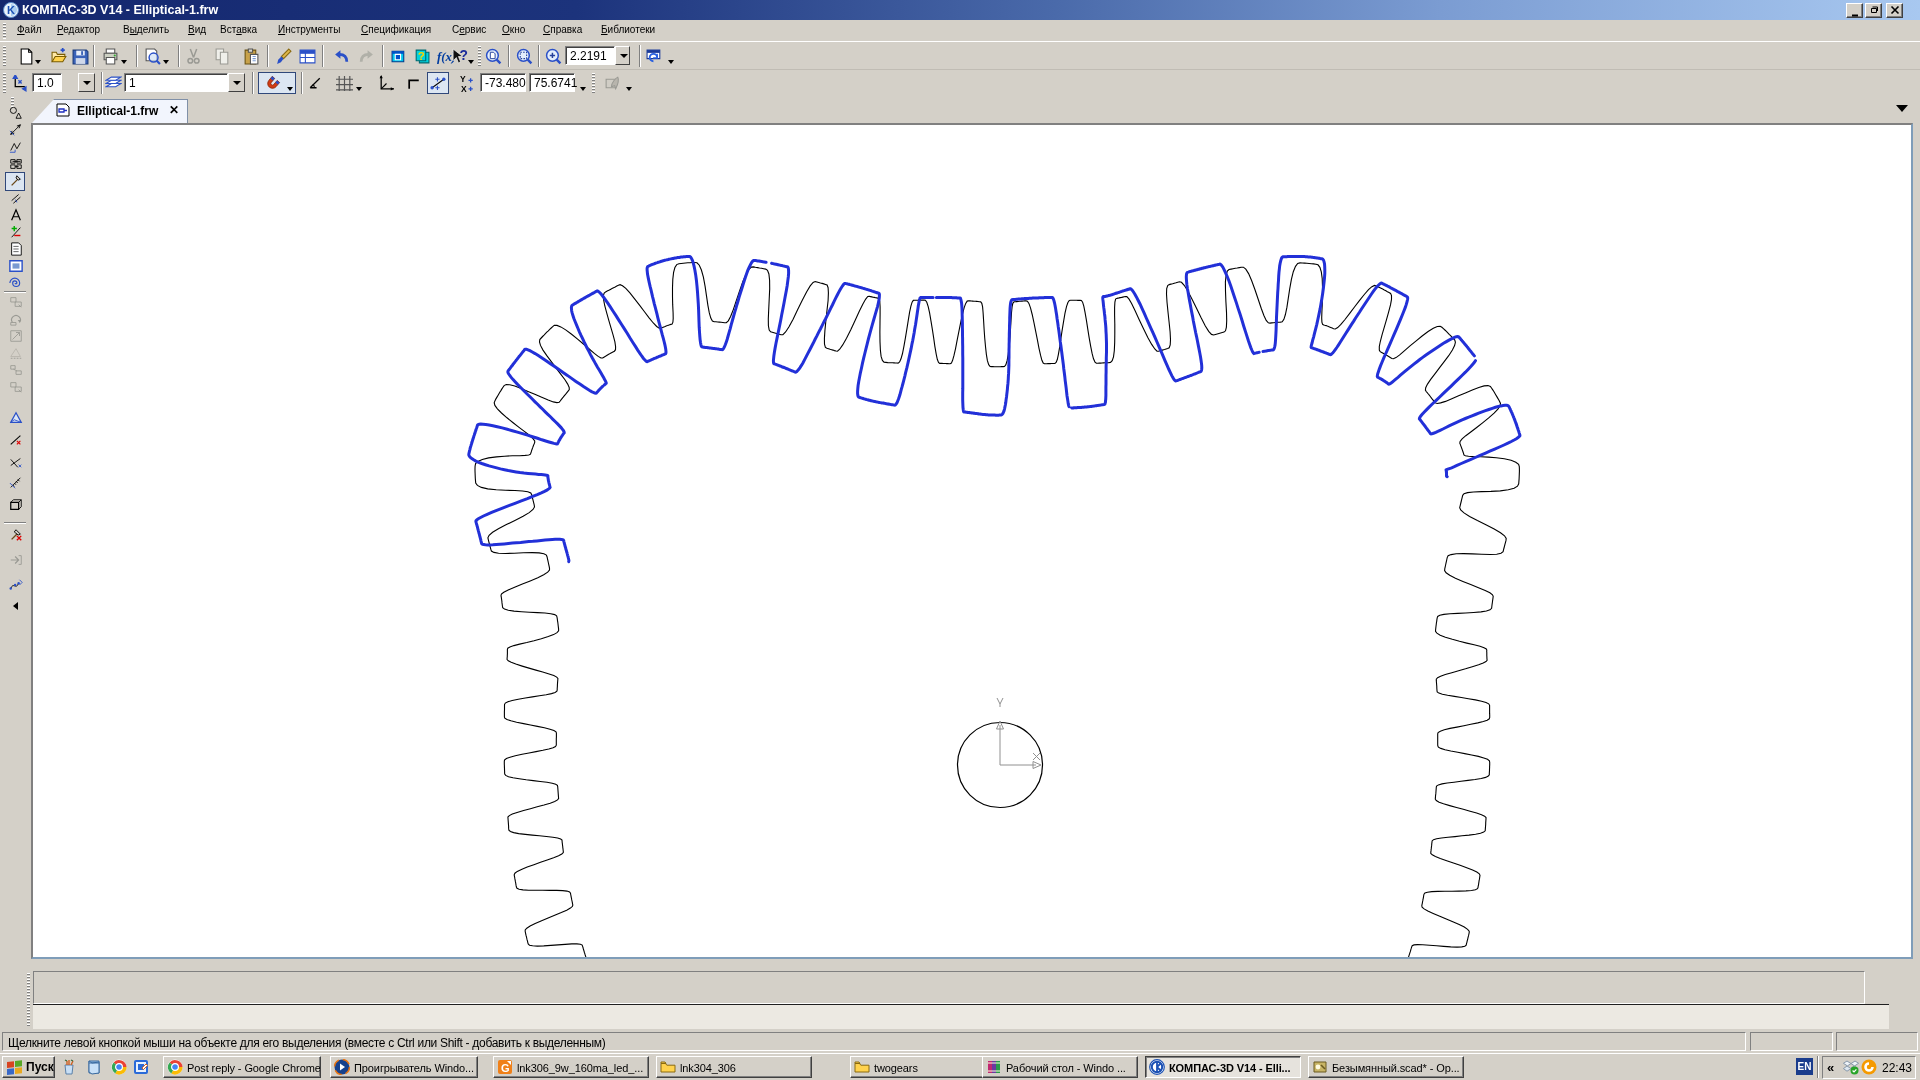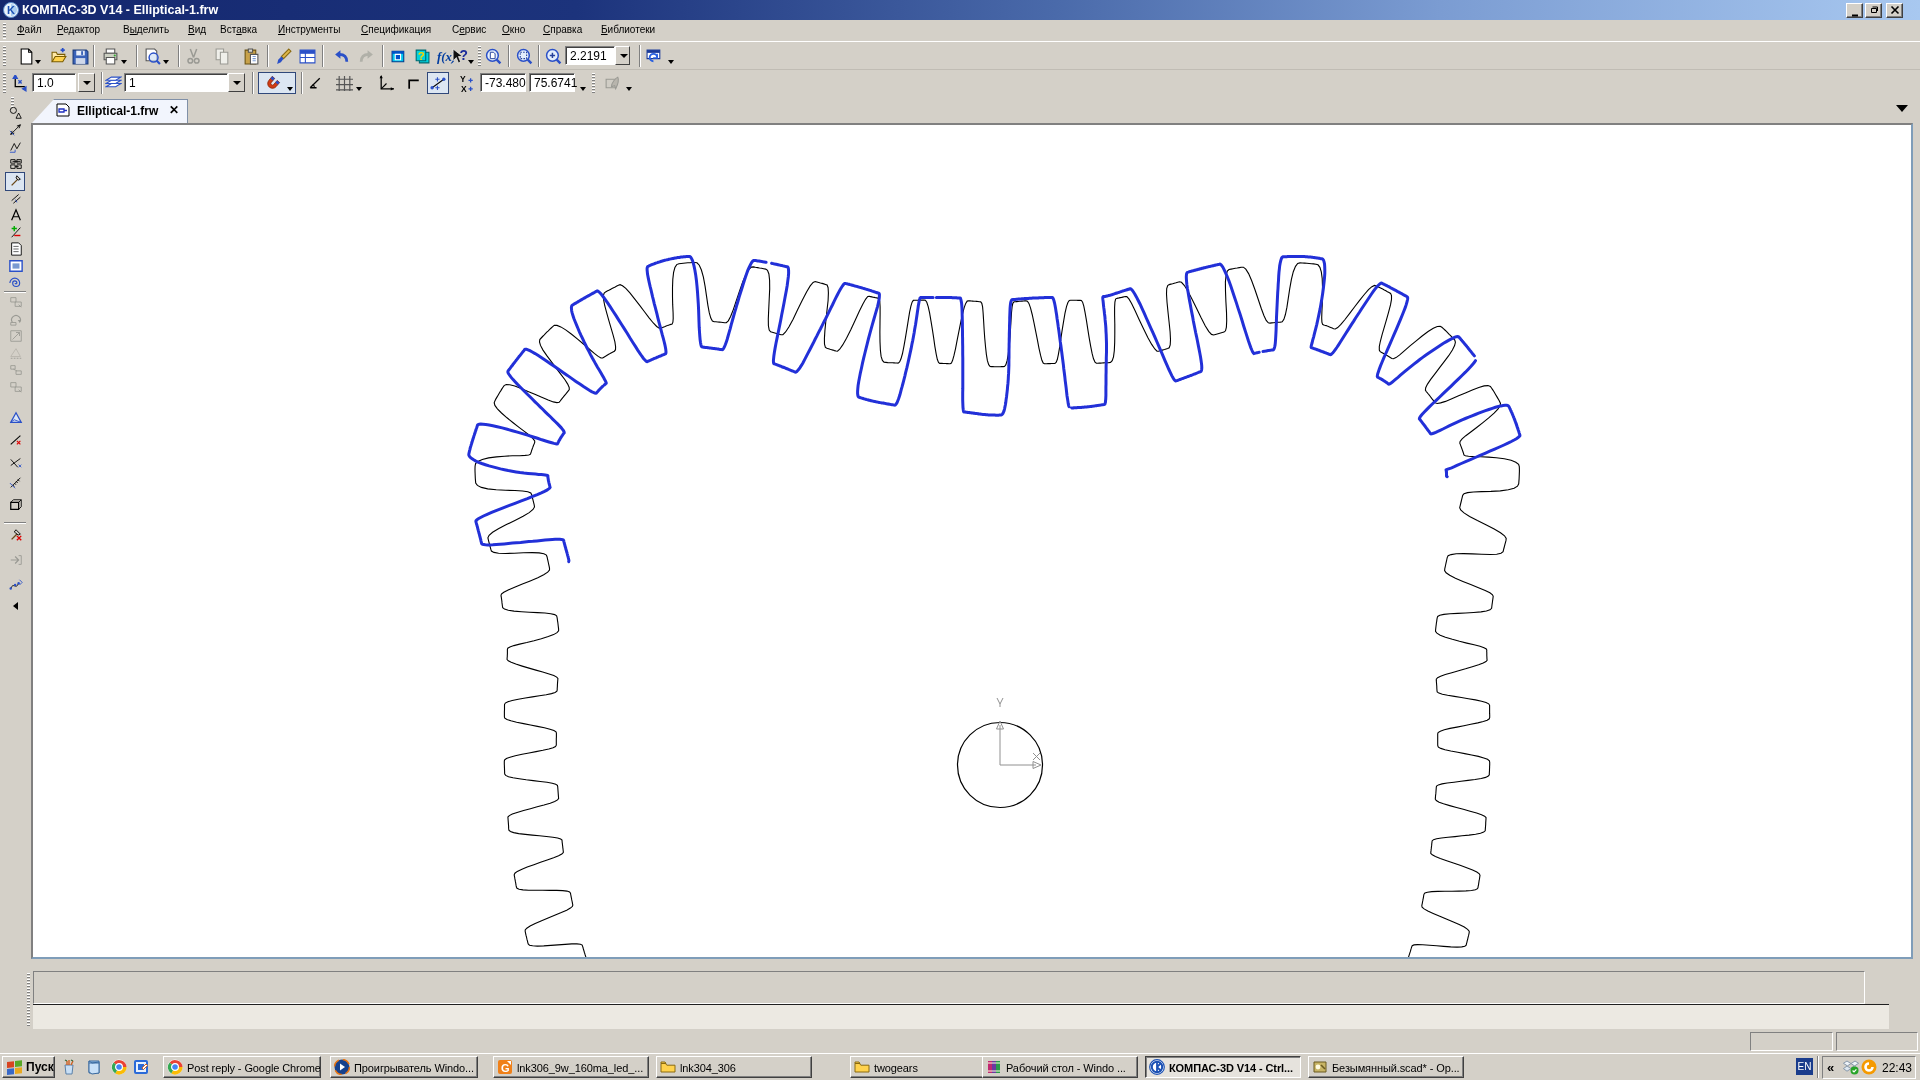--- a/index.html
+++ b/index.html
@@ -35,21 +35,21 @@
 #statusbg {left:0;top:1031px;width:1920px;height:22px;background:#d4d0c8}
 .spanel {position:absolute;height:19px;border:1px solid;border-color:#808080 #fff #fff #808080;font-size:12px;letter-spacing:-0.3px;color:#000;padding:2.5px 0 0 5px;white-space:nowrap;overflow:hidden}
 #taskbarbg {left:0;top:1053px;width:1920px;height:27px;background:#d4d0c8;border-top:1px solid #fff}
 .startbtn {position:absolute;left:2px;top:2px;width:53px;height:22px;background:#d4d0c8;border:1px solid;border-color:#fff #404040 #404040 #fff;box-shadow:inset -1px -1px 0 #808080;font-size:12px;font-weight:bold;padding:3px 0 0 23px}
 .startbtn .flag {position:absolute;left:3px;top:2px}
 .ql {position:absolute;top:5px;width:16px;height:16px}
 .tbtn {position:absolute;top:2px;height:22px;background:#d4d0c8;border:1px solid;border-color:#fff #404040 #404040 #fff;box-shadow:inset -1px -1px 0 #808080;overflow:hidden;white-space:nowrap}
 .tbtn.active {background:#e6e3dd;border-color:#404040 #fff #fff #404040;box-shadow:inset 1px 1px 0 #808080}
 .ticon {position:absolute;left:3px;top:2px}
 .tlabel {position:absolute;left:23px;top:5px;font-size:11px;letter-spacing:-0.1px;color:#000}
-.en {position:absolute;left:1796px;top:4px;width:17px;height:17px;background:#1a3c8c;color:#fff;font-size:10px;font-weight:normal;text-align:center;line-height:17px}
+.en {position:absolute;left:1796px;top:4px;width:17px;height:17px;background:#1a3c8c;color:#fff;font-size:10px;font-weight:bold;text-align:center;line-height:17px}
 .traysep {position:absolute;left:1817px;top:2px;width:2px;height:22px;border-left:1px solid #808080;border-right:1px solid #fff}
 .traypanel {position:absolute;left:1822px;top:2px;width:94px;height:23px;border:1px solid;border-color:#808080 #fff #fff #808080}
 .chev {position:absolute;left:4px;top:3px;font-size:13px;font-weight:bold}
 .trayic {position:absolute;top:2px}
 .clock {position:absolute;left:59px;top:4px;font-size:12px}
 </style></head><body>
 <div id="root">
 <div id="titlebar">
       <span class="ticn"><svg width="16" height="16" viewBox="0 0 16 16">
           <circle cx="8" cy="8" r="7.5" fill="#e8f2fc" stroke="#5a8ac8"></circle>
@@ -197,21 +197,21 @@
         <path d="M1 2h12v2.6H1z" fill="#1a3a9a"></path>
         <path d="M10.5 9a3.5 3.5 0 1 0-3.5 3.5" fill="none" stroke="#2a60e0" stroke-width="1.8"></path>
         <path d="M10.5 5.5v3.8h-3.8" fill="none" stroke="#2a60e0" stroke-width="1.4"></path>
       </svg></div>
     <div class="darr" style="left:668px;top:60px"></div>
     <div class="grip" style="left:3px;top:73px;height:20px"></div>
     <div class="tbi" style="left:11px;top:75px;width:17px;height:17px"><svg width="16" height="16" viewBox="0 0 16 16">
         <path d="M4 2v9h9" fill="none" stroke="#000" stroke-width="1.2"></path>
         <path d="M4 0l-1.8 3h3.6zM11 13l3-1.8v3.6zM7 5l3 3M10 5L7 8" stroke="#2a50c8" stroke-width="1.3" fill="#2a50c8"></path>
       </svg></div>
-    <div class="field" style="left:32px;top:73px;width:44px;height:19px">1.0</div>
+    <div class="field" style="left:32px;top:73px;width:30px;height:19px">1.0</div>
     <div class="combtn" style="left:78px;top:73px;height:19px"></div>
     <div class="sep" style="left:101px;top:72px;height:22px"></div>
     <div class="tbi" style="left:105px;top:75px;width:17px;height:17px"><svg width="16" height="16" viewBox="0 0 16 16">
         <path d="M1 11l5-3 9 0-5 3z" fill="#fff" stroke="#2a50c8"></path>
         <path d="M1 8l5-3 9 0-5 3z" fill="#fff" stroke="#2a50c8"></path>
         <path d="M1 5l5-3 9 0-5 3z" fill="#fff" stroke="#2a50c8"></path>
       </svg></div>
     <div class="field" style="left:124px;top:73px;width:104px;height:19px">1</div>
     <div class="combtn" style="left:228px;top:73px;height:19px"></div>
     <div class="sep" style="left:252px;top:72px;height:22px"></div>
@@ -398,20 +398,21 @@
 <path d="M964 573l3 6m3-6l-3 6v3"></path>
 <path d="M1000 628l7 7m0-7l-7 7"></path>
 </g>
 </svg>
 </div>
 <div id="prop1"></div>
 <div class="grip" style="left:27px;top:973px;height:54px"></div>
 <div id="propline"></div>
 <div id="prop2"></div>
 <div id="statusbg">
+<div class="spanel" style="left:2px;top:1px;width:1744px">Щелкните левой кнопкой мыши на объекте для его выделения (вместе с Ctrl или Shift - добавить к выделенным)</div>
 <div class="spanel" style="left:1750px;top:1px;width:83px"></div>
 <div class="spanel" style="left:1836px;top:1px;width:82px"></div>
 </div>
 <div id="taskbarbg">
       <div class="startbtn"><span class="flag"><svg width="17" height="17" viewBox="0 0 17 17">
             <g transform="skewY(-6)">
               <rect x="1" y="3" width="7" height="6" fill="#d84420"></rect>
               <rect x="9" y="3" width="7" height="6" fill="#58a828"></rect>
               <rect x="1" y="10" width="7" height="6" fill="#3868c8"></rect>
               <rect x="9" y="10" width="7" height="6" fill="#e8a820"></rect>
@@ -488,21 +489,21 @@
             <path d="M2 4h12M2 12h12" stroke="#ffd" stroke-width="1"></path>
           </svg></span>
         <span class="tlabel" style="">Рабочий стол - Windo ...</span>
       </div>
       <div class="tbtn active" style="left:1145px;width:156px">
         <span class="ticon"><svg width="16" height="16" viewBox="0 0 16 16">
             <circle cx="8" cy="8" r="7.3" fill="#fff" stroke="#1a50b4" stroke-width="1.2"></circle>
             <circle cx="8" cy="8" r="5.2" fill="none" stroke="#1a50b4" stroke-width="2"></circle>
             <path d="M8 3v10M8 8l4-4M8 8l4 4" stroke="#1a50b4" stroke-width="1.8"></path>
           </svg></span>
-        <span class="tlabel" style="font-weight:bold;">КОМПАС-3D V14 - Ctrl...</span>
+        <span class="tlabel" style="font-weight:bold;">КОМПАС-3D V14 - Elli...</span>
       </div>
       <div class="tbtn" style="left:1308px;width:156px">
         <span class="ticon"><svg width="16" height="16" viewBox="0 0 16 16">
             <path d="M2 3h12v10H2z" fill="#c8b464" stroke="#6a5a20"></path>
             <circle cx="6" cy="8" r="2.4" fill="#fffbe0"></circle>
             <path d="M9 6l4 4" stroke="#6a5a20" stroke-width="1.6"></path>
           </svg></span>
         <span class="tlabel" style="">Безымянный.scad* - Op...</span>
       </div>
       <div class="en">EN</div>

